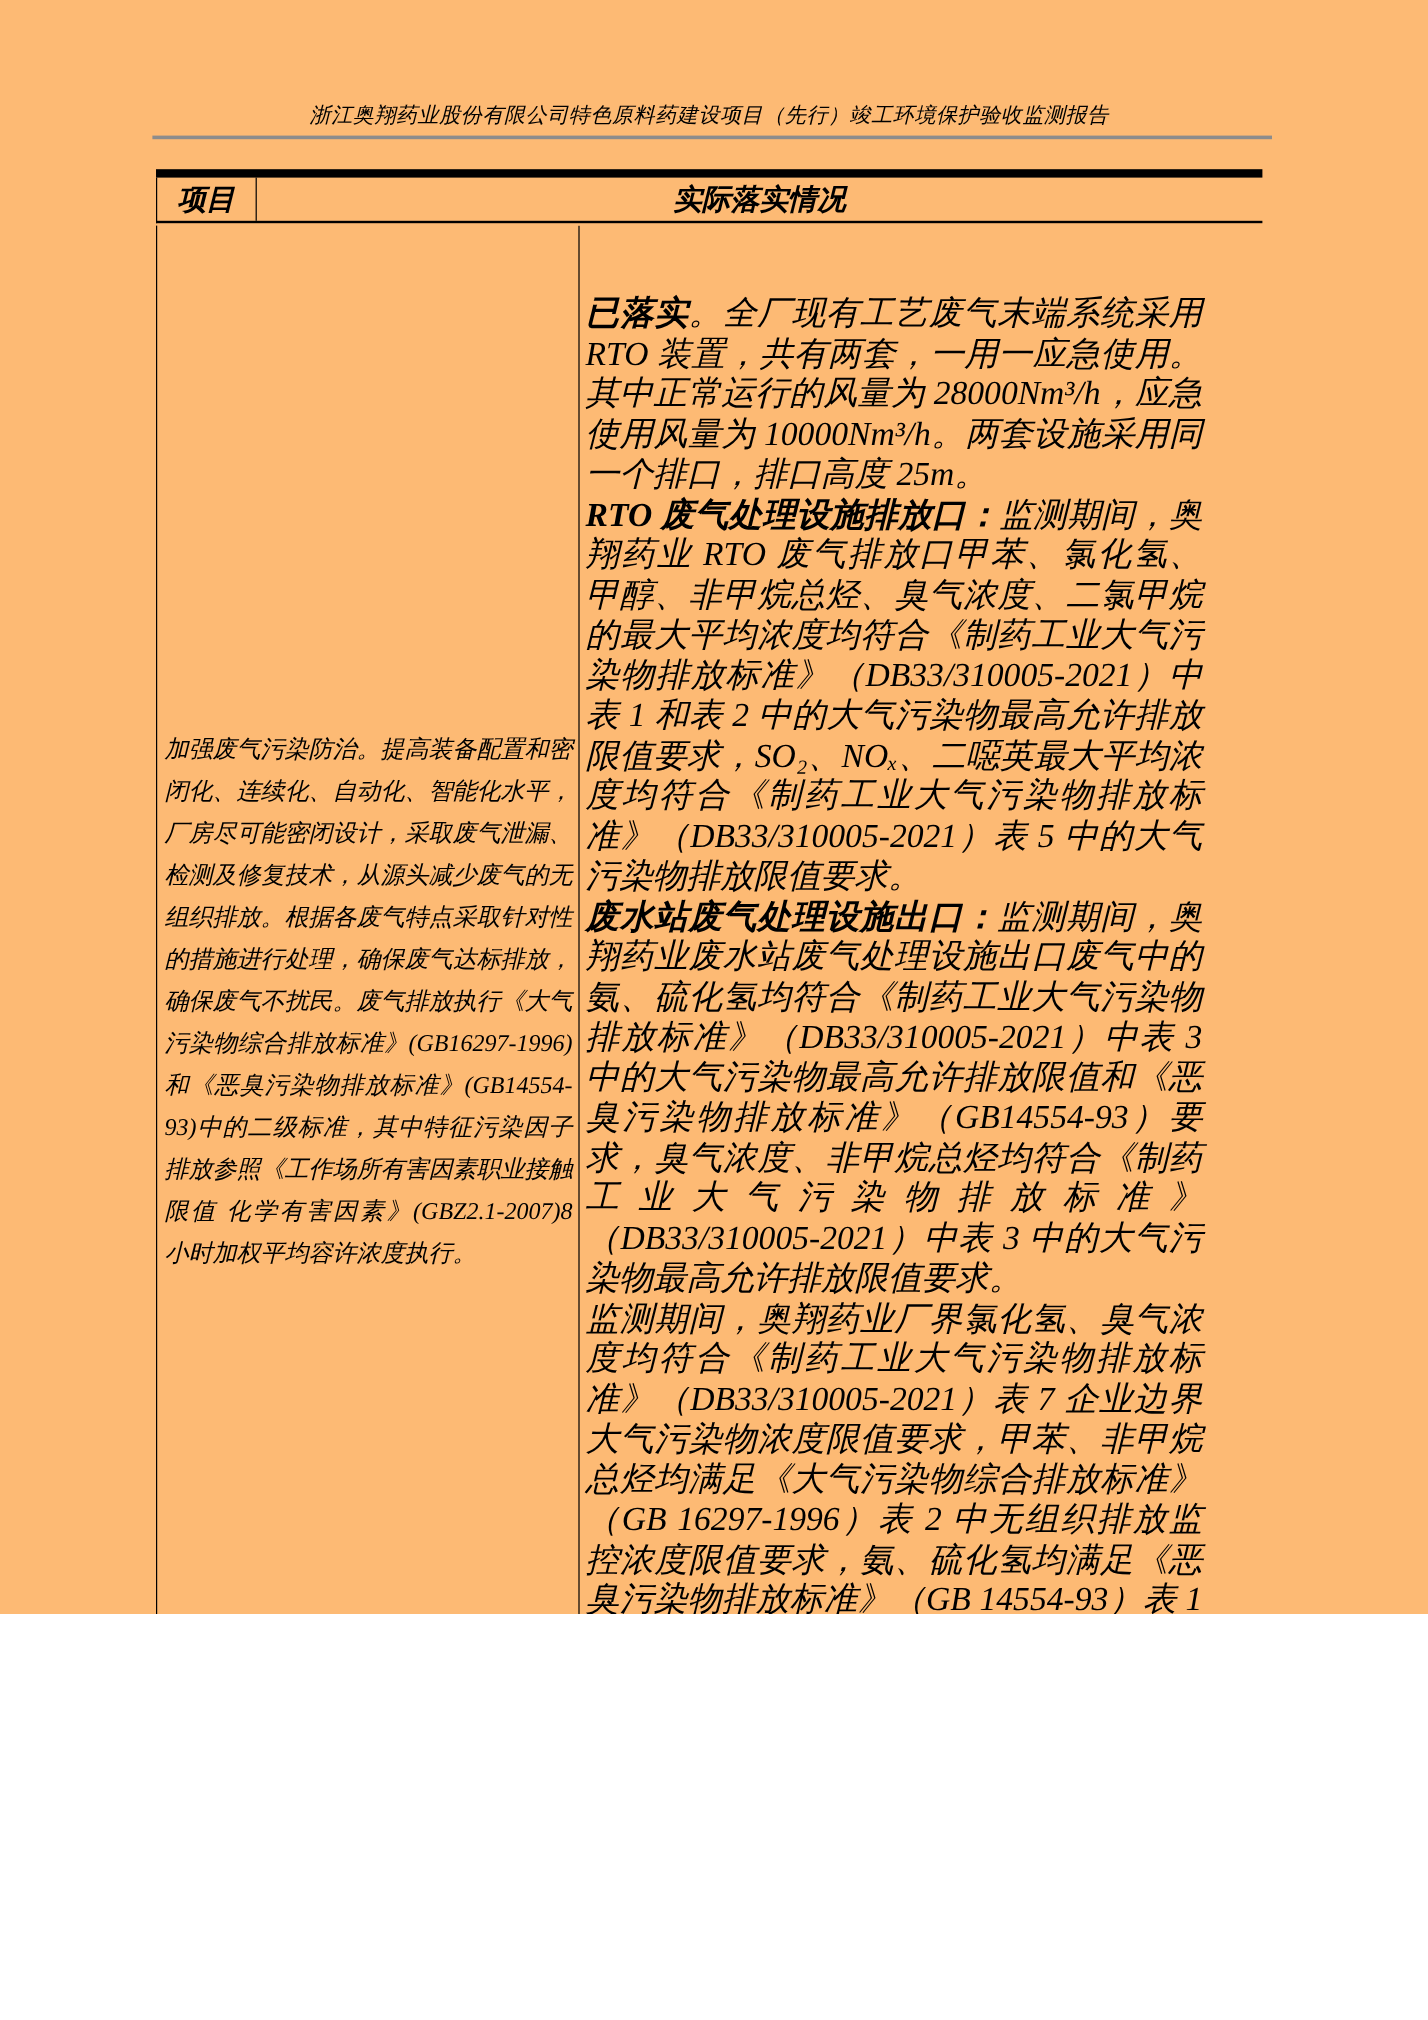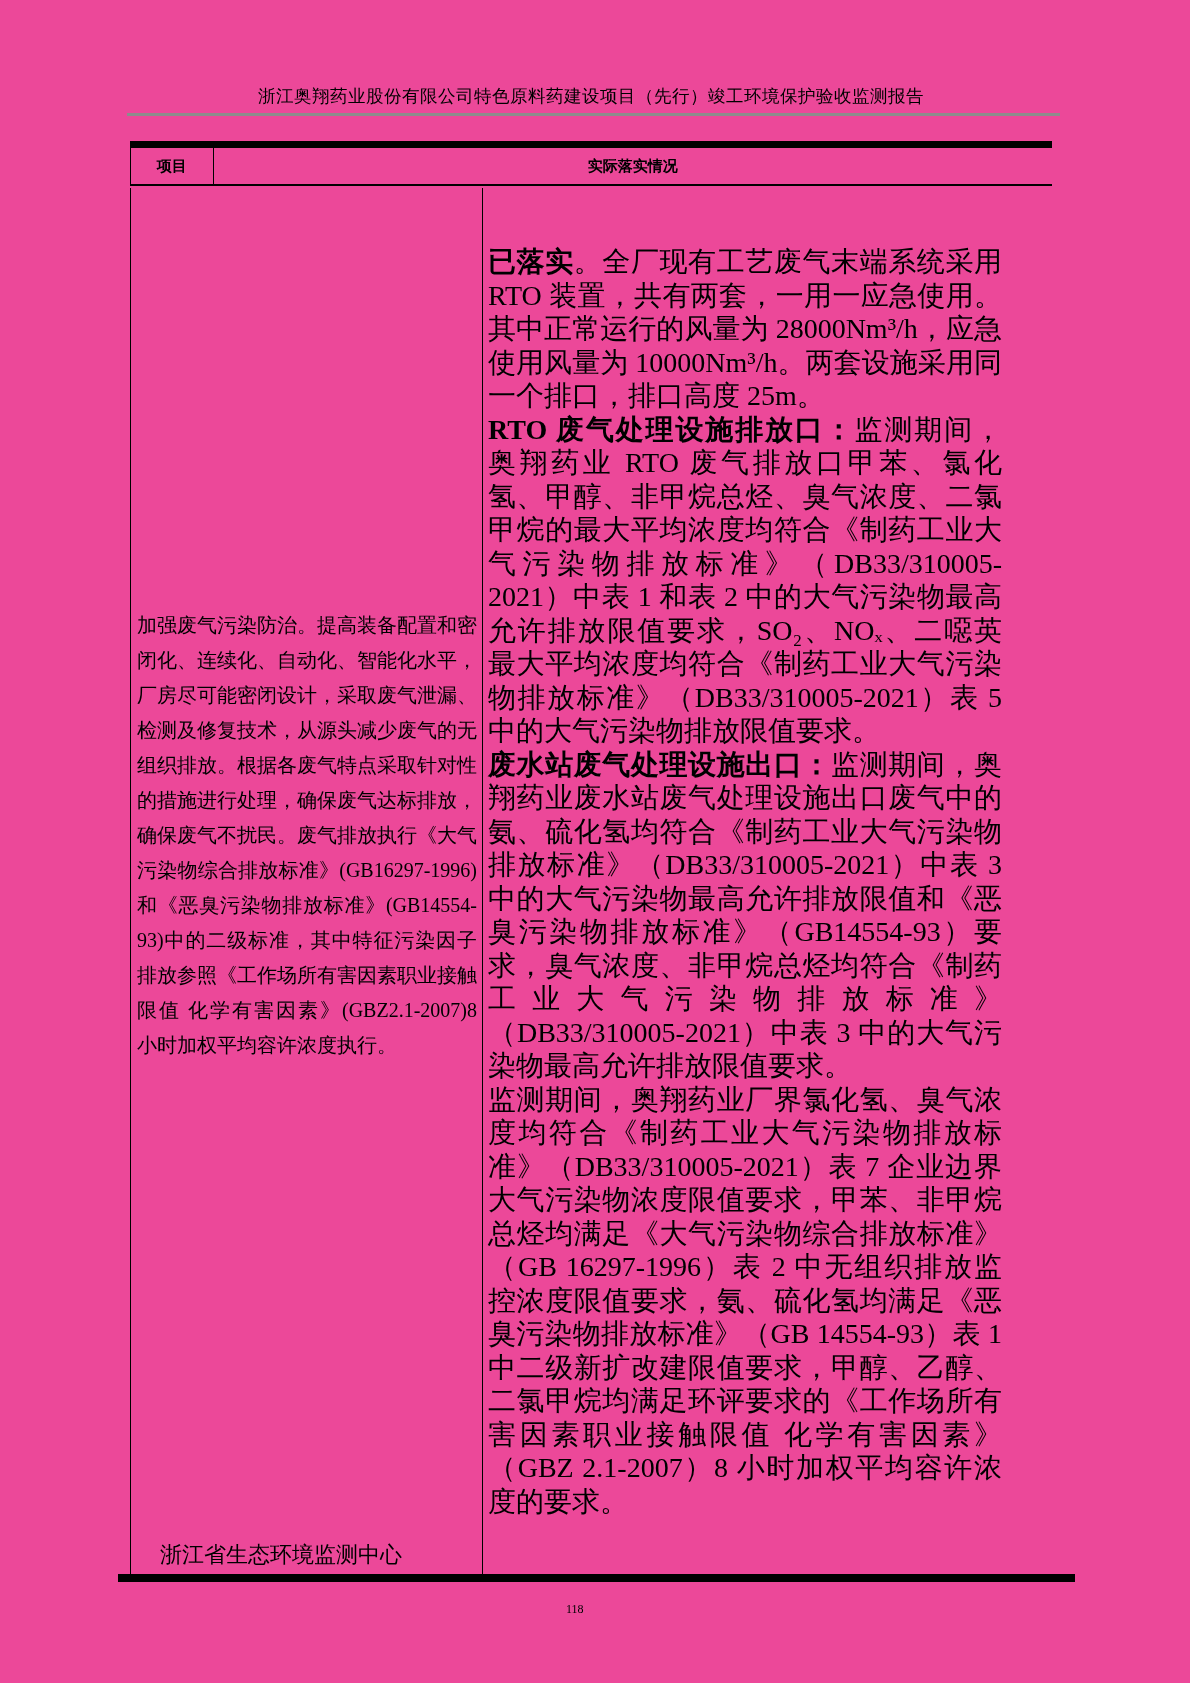--- a/index.html
+++ b/index.html
@@ -1,38 +1,39 @@
 <!DOCTYPE html>
 <html><head>
 <meta charset="utf-8">
 <style>
   html,body { margin:0; padding:0; background:#ffffff; }
   .page {
-    position:relative; width:1190px; height:1683px; background:#ec4899;
+    position:relative; width:1190px; height:1345px; background:#fdba74;
     color:#000; font-family:"Liberation Serif","DejaVu Serif",serif;
     overflow:hidden;
+    font-style:italic;
   }
   .doc-title {
     position:absolute; top:84px; left:130px; width:922px;
     text-align:center; font-size:17.5px; letter-spacing:0.5px; white-space:nowrap;
   }
   .title-rule {
     position:absolute; top:113px; left:127px; width:933px; height:3px; background:#8c8c8c;
   }
   .top-bar {
     position:absolute; top:141px; left:130px; width:922px; height:7px; background:#000;
   }
   .thead {
     position:absolute; top:148px; left:130px; width:922px; height:38px;
     display:flex; border-left:1.5px solid #000; border-bottom:2px solid #000;
     box-sizing:border-box;
   }
   .th {
     display:flex; align-items:center; justify-content:center;
-    font-weight:bold; font-size:15px; box-sizing:border-box;
+    font-weight:bold; font-size:24px; box-sizing:border-box;
   }
   .th + .th { border-left:1.5px solid #000; }
   .cw1 { width:81.5px; flex:none; }
   .cw2 { width:351px;  flex:none; }
   .cw3 { flex:1; }
   .tbody {
     position:absolute; top:188px; left:130px; width:922px; height:1386px;
     display:flex; border-left:1.5px solid #000; box-sizing:border-box;
     overflow:hidden;
   }

